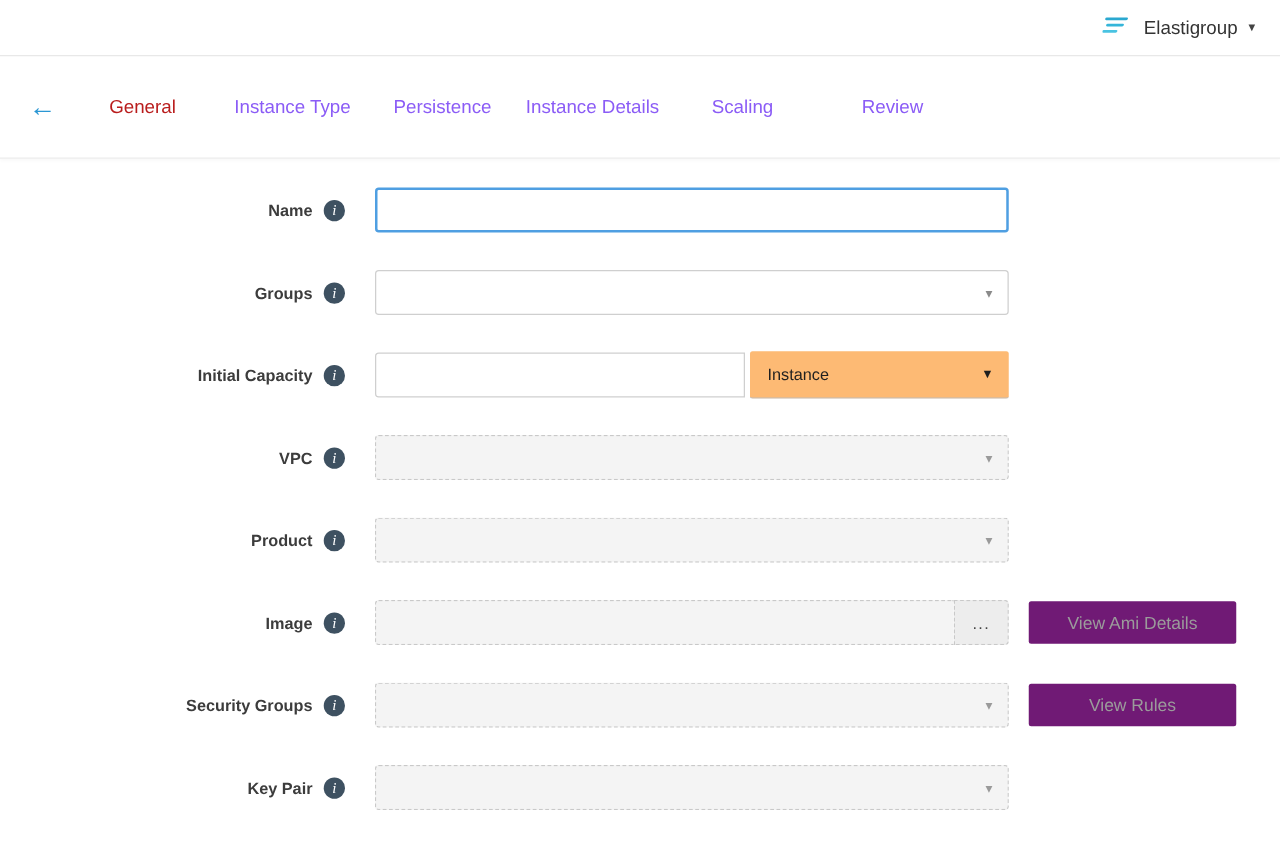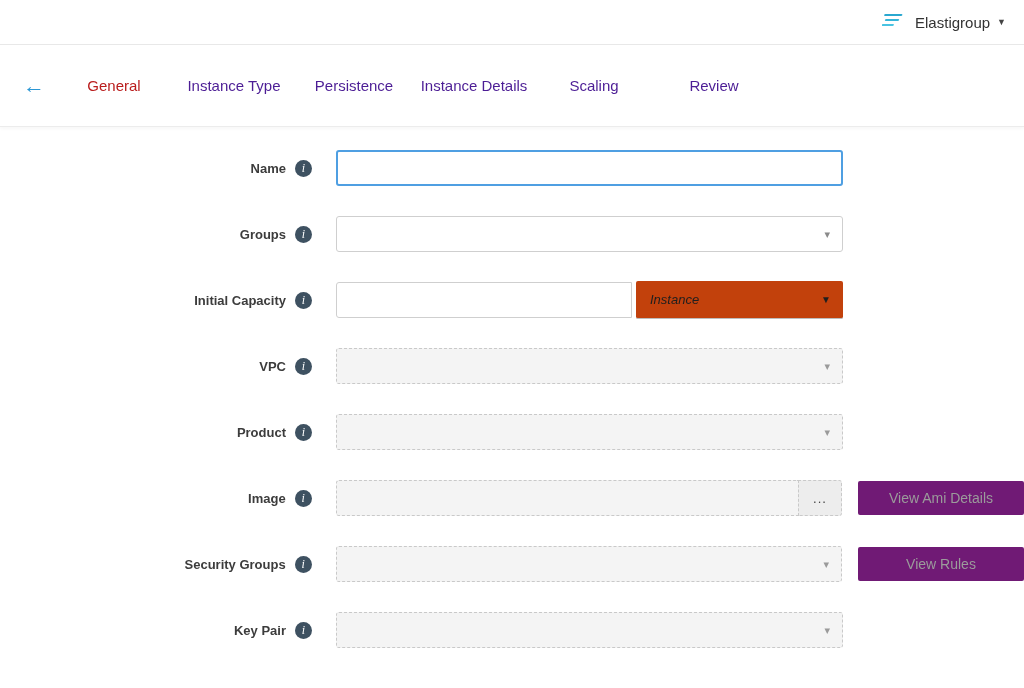--- a/index.html
+++ b/index.html
@@ -39,28 +39,28 @@
     width: 40px; margin-left: 14px;
     font-size: 22px; color: #2b97d4;
     cursor: pointer; text-align: center;
     font-weight: bold;
   }
   .tabs { display: flex; }
   .tab {
     width: 120px;
     text-align: center;
     font-size: 15px;
-    color: #4c1d95;
+    color: #8b5cf6;
     cursor: pointer;
     white-space: nowrap;
   }
   .tab.active { color: #b91c1c; }
 
   
-  .form-area { padding-top: 23px; margin-left: 36px; }
+  .form-area { padding-top: 23px; }
   .form-row {
     display: flex;
     align-items: center;
     height: 36px;
     margin-bottom: 30px;
   }
   .label-cell {
     width: 250px;
     text-align: right;
     font-size: 13px;
@@ -134,30 +134,29 @@
     outline: none;
     padding: 0 10px;
     font-size: 13px;
     font-family: "Liberation Sans", sans-serif;
   }
   .unit-select {
     position: relative;
     width: 207px;
     height: 38px;
     margin-left: 4px;
-    background: #c2410c;
+    background: #fdba74;
     border-radius: 2px;
     display: flex;
     align-items: center;
     padding: 0 30px 0 14px;
     font-size: 13px;
     color: #1f1f1f;
     cursor: pointer;
     border-bottom: 1px solid #bdbdbd;
-    font-style: italic;
   }
   .unit-select .caret {
     position: absolute;
     right: 12px;
     font-size: 10px;
     color: #1f1f1f;
   }
 
   .image-field {
     display: flex;

